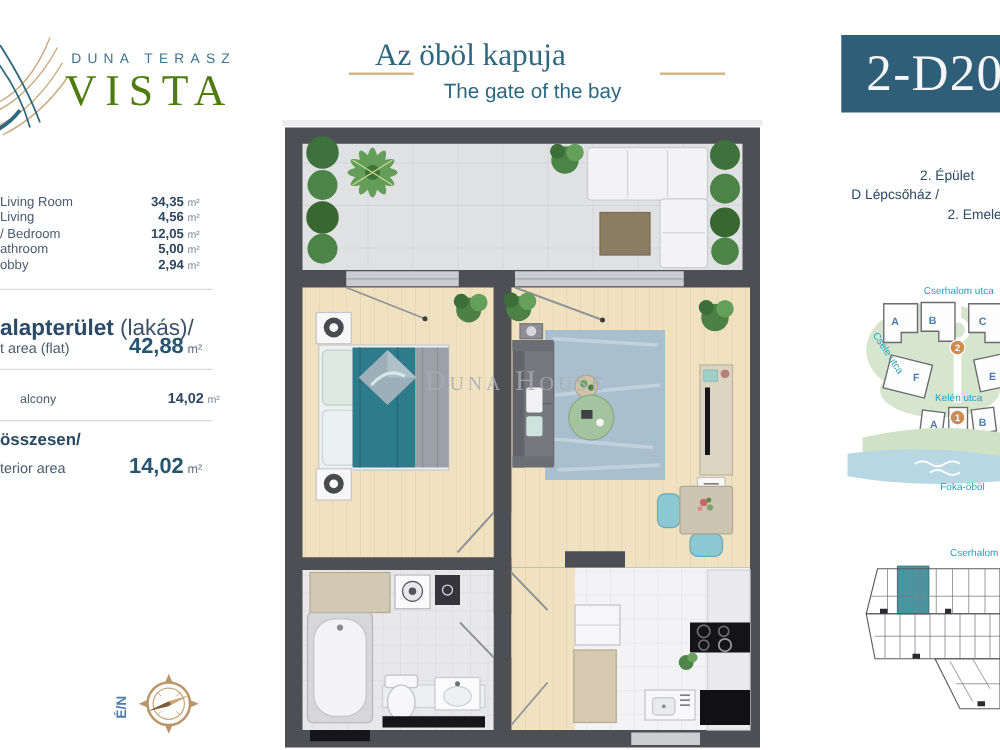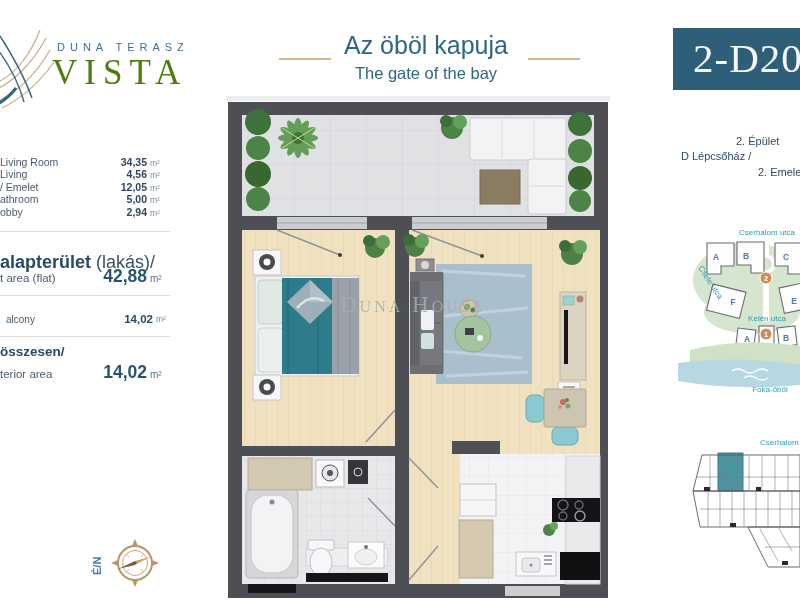--- a/index.html
+++ b/index.html
@@ -6,42 +6,42 @@
   body{
     position:relative;width:800px;height:600px;overflow:hidden;
     background:#ffffff;font-family:"Liberation Sans",sans-serif;
     -webkit-font-smoothing:antialiased;
   }
   .abs{position:absolute;}
 
   
   .brand-top{left:57px;top:41px;font-size:11px;letter-spacing:5px;color:#3f7291;font-weight:500;}
   .brand-name{left:52px;top:53px;font-family:"Liberation Serif",serif;font-size:35px;letter-spacing:7px;color:#4d7c0f;}
-  .title-hu{left:300px;top:31px;width:252px;text-align:center;font-size:25px;font-weight:500;color:#2e6880;}
+  .title-hu{left:300px;top:31px;width:252px;text-align:left;font-size:25px;font-weight:500;color:#2e6880;font-family:Liberation Serif, serif;}
   .title-en{left:300px;top:64px;width:252px;text-align:center;font-size:16.5px;color:#2e6880;}
   .dash{top:58px;width:52px;height:2px;background:#d4b68a;}
   .dash-l{left:279px;} .dash-r{left:528px;}
   .unit-box{left:673px;top:28px;width:142px;height:62px;background:#2f5e79;}
   .unit-box span{display:block;padding-left:20px;line-height:60px;font-family:"Liberation Serif",serif;
     font-size:41px;color:#f4f6f7;letter-spacing:1px;white-space:nowrap;}
 
   
   .rooms{left:0;top:156px;width:170px;}
   .room-row{display:flex;align-items:baseline;height:12.4px;font-size:10.5px;color:#4a5b6e;}
   .room-row .lbl{flex:1;white-space:nowrap;}
   .room-row .num{width:48px;text-align:right;font-weight:700;color:#2f4760;}
   .room-row .un{width:20px;padding-left:3px;font-size:8.5px;color:#7c8a99;}
   .divider{left:0;width:170px;height:1px;background:#dadada;}
   .net-line1{left:0;top:252px;font-size:18px;color:#3c5168;white-space:nowrap;}
   .net-line1 b{color:#2a4a66;}
   .big-row{left:0;width:170px;display:flex;align-items:baseline;}
   .big-row .lbl{flex:1;font-size:11.5px;color:#4a5b6e;white-space:nowrap;}
   .big-row .num{font-size:17.5px;font-weight:700;color:#275571;}
   .big-row .un{width:20px;padding-left:3px;font-size:10px;color:#5d6f80;}
-  .bal-row{left:6px;top:313px;width:170px;display:flex;align-items:center;}
+  .bal-row{left:16px;top:313px;width:170px;display:flex;align-items:center;}
   .bal-row .lbl{flex:1;font-size:10px;color:#4a5b6e;}
   .bal-row .num{font-size:11.5px;font-weight:700;color:#2f4760;}
   .bal-row .un{width:20px;padding-left:3px;font-size:8.5px;color:#7c8a99;}
   .tot-line1{left:0;top:344px;font-size:13.5px;font-weight:700;color:#2a4a66;}
 
   
   .bld{position:absolute;font-size:11px;color:#2d4a66;font-weight:500;white-space:nowrap;}
 
   svg text{font-family:"Liberation Sans",sans-serif;}
   .map-street{fill:#2a9cba;font-size:8px;font-weight:500;}
@@ -81,21 +81,21 @@
     <span class="lbl">Living Room</span>
     <span class="num">34,35</span>
     <span class="un">m²</span>
   </div>
   <div class="room-row">
     <span class="lbl">Living</span>
     <span class="num">4,56</span>
     <span class="un">m²</span>
   </div>
   <div class="room-row">
-    <span class="lbl">/ Emelet</span>
+    <span class="lbl">/ Bedroom</span>
     <span class="num">12,05</span>
     <span class="un">m²</span>
   </div>
   <div class="room-row">
     <span class="lbl">athroom</span>
     <span class="num">5,00</span>
     <span class="un">m²</span>
   </div>
   <div class="room-row">
     <span class="lbl">obby</span>

